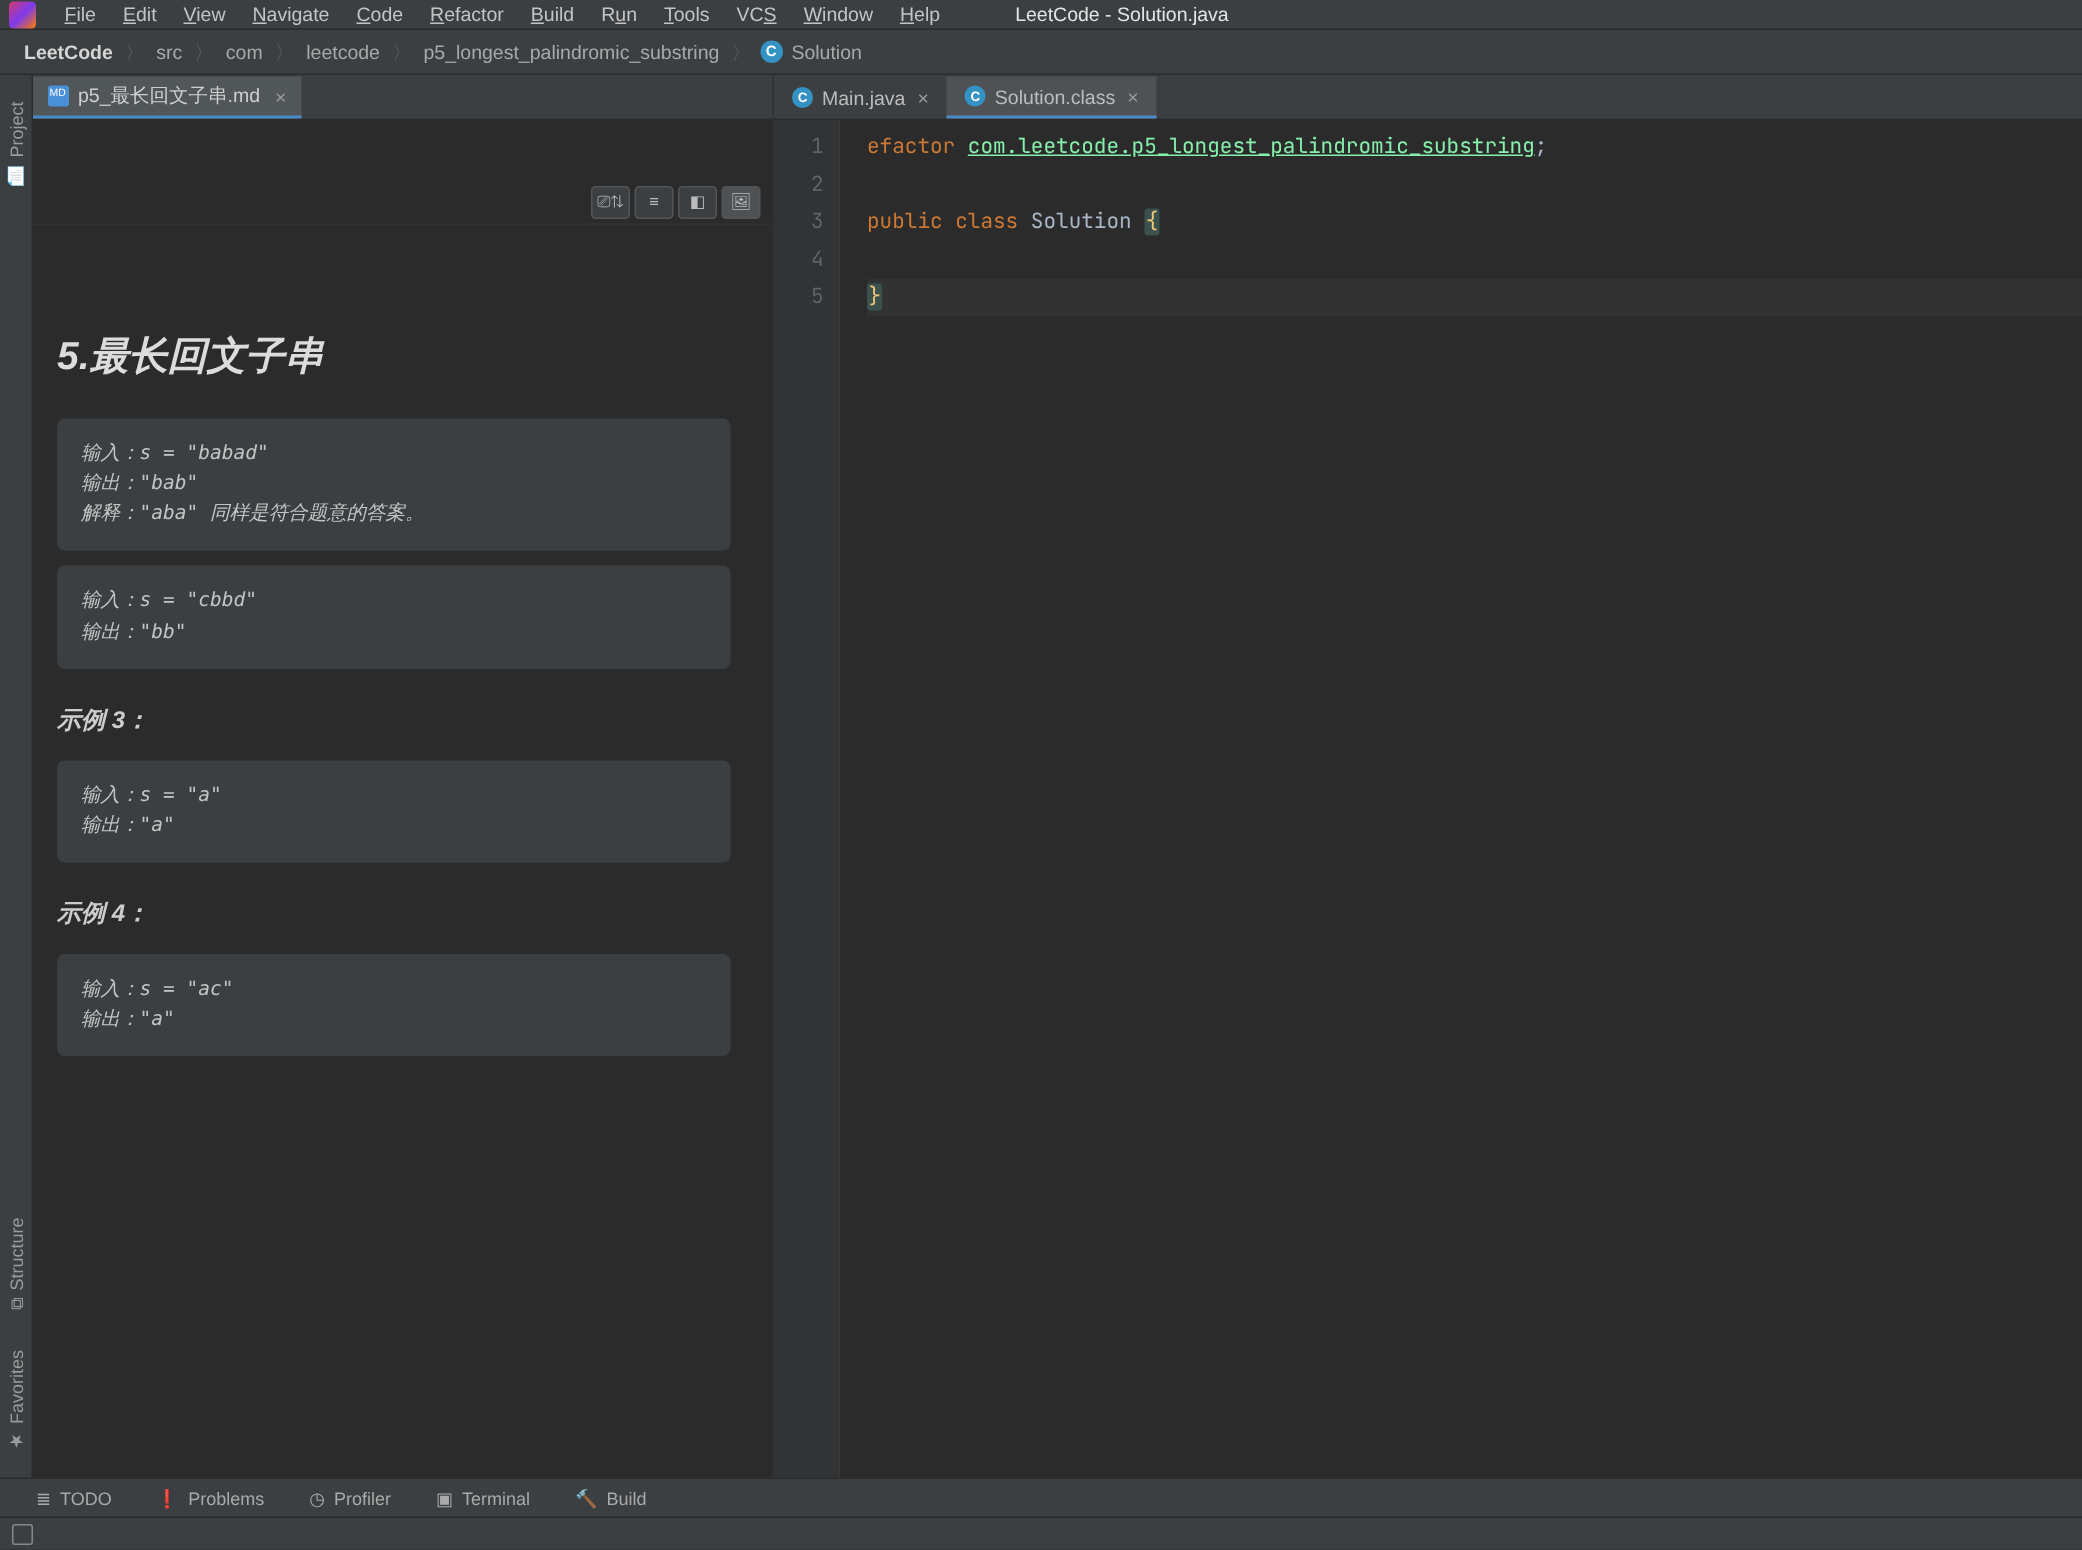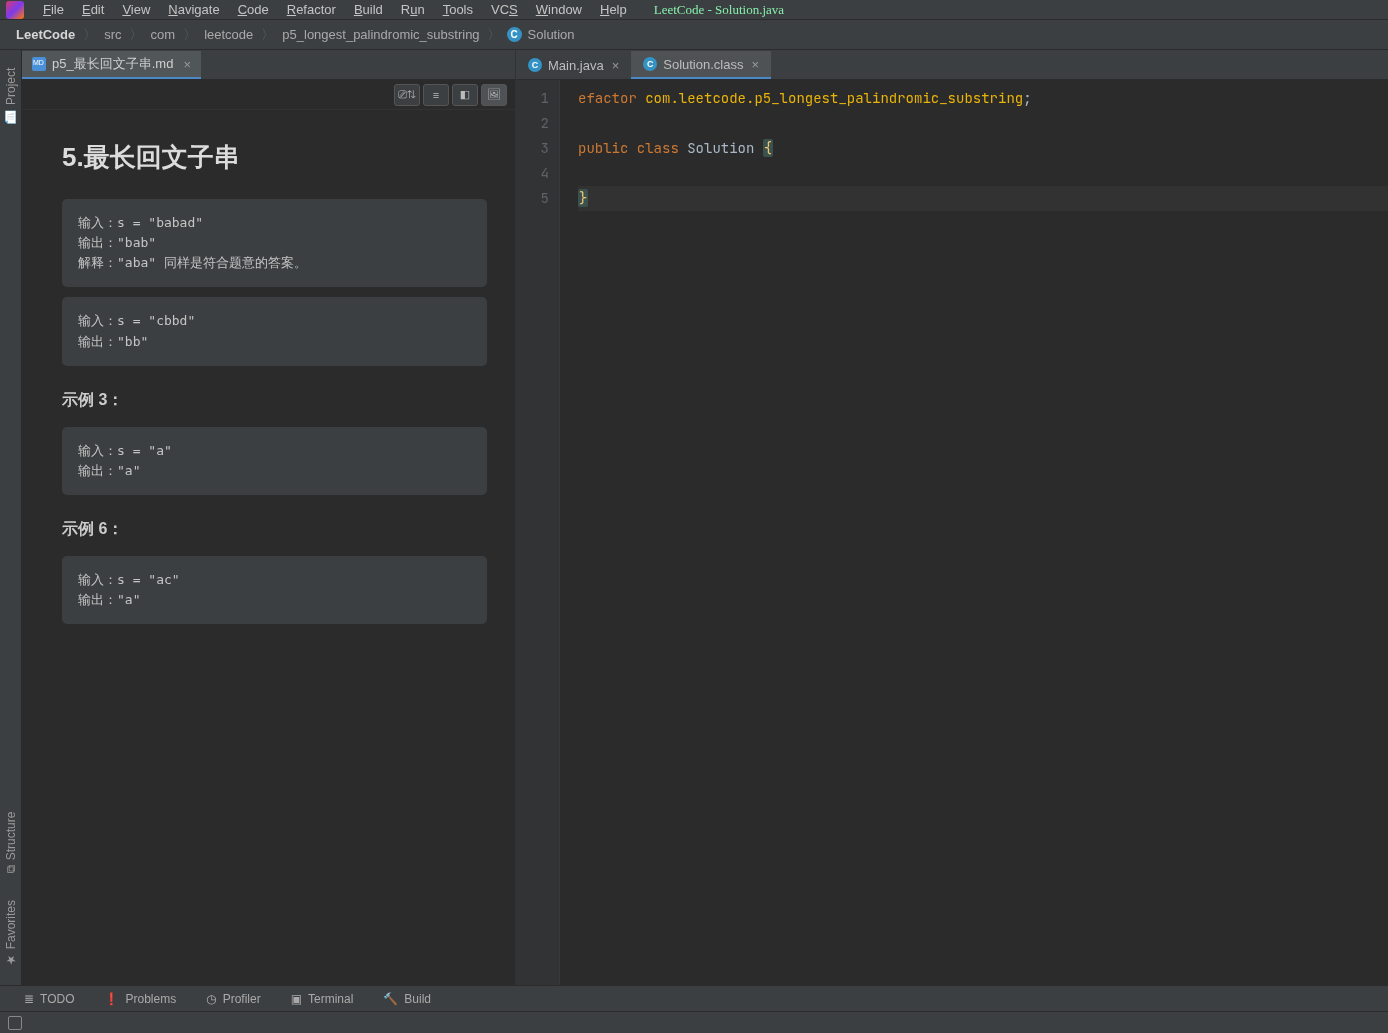--- a/index.html
+++ b/index.html
@@ -28,23 +28,22 @@
   border-radius: 3px;
   margin-right: 10px;
 }
 .menubar .menu-item {
   padding: 4px 9px;
   color: #c4c4c4;
   cursor: pointer;
 }
 .menubar .menu-item u { text-decoration: underline; }
 .menubar .title {
-  margin-left: 18px;
-  color: #86efac;
-  font-family: Liberation Serif, serif;
+  margin-left: 41px;
+  color: #e5e5e5;
 }
 .navbar {
   height: 30px;
   background: #3c3f41;
   display: flex;
   align-items: center;
   padding: 0 14px;
   border-bottom: 1px solid #2b2b2b;
   font-size: 13px;
 }
@@ -82,20 +81,21 @@
   gap: 4px;
 }
 .left-rail .spacer { flex: 1; }
 .left-rail .rail-bottom { margin-bottom: 10px; }
 .panel-md {
   width: 494px;
   background: #2b2b2b;
   border-right: 1px solid #323232;
   display: flex;
   flex-direction: column;
+  gap: 40px;
 }
 .md-tabbar {
   height: 30px;
   background: #3c3f41;
   display: flex;
   align-items: flex-end;
   border-bottom: 1px solid #2b2b2b;
 }
 .md-tab {
   height: 28px;
@@ -132,23 +132,24 @@
   border: 1px solid #555;
   border-radius: 3px;
   display: flex; align-items: center; justify-content: center;
   color: #bbb; font-size: 11px;
   cursor: pointer;
 }
 .md-toolbar .tbtn.active { background: #4e5254; }
 .md-content {
   flex: 1;
   overflow-y: auto;
-  padding: 30px 28px 40px 40px;
+  padding: 30px 28px 40px 16px;
   color: #c4c4c4;
   position: relative;
+  font-style: italic;
 }
 .md-content::-webkit-scrollbar { width: 10px; }
 .md-content::-webkit-scrollbar-thumb { background: #4e5254; border-radius: 5px; }
 .md-content h1 {
   color: #dcdcdc;
   font-size: 26px;
   font-weight: 700;
   margin-bottom: 24px;
 }
 .md-content p {
@@ -229,21 +230,21 @@
   border-right: 1px solid #3a3a3a;
 }
 .codebody {
   flex: 1;
   padding: 6px 0 0 18px;
   position: relative;
 }
 .codeline { height: 25px; white-space: pre; }
 .codeline.hl { background: #323232; }
 .kw { color: #cc7832; }
-.ident { color: #eab308; }
+.ident { color: #86efac; text-decoration: underline; }
 .cls { color: #a9b7c6; }
 .punc { color: #a9b7c6; }
 .brace-hl { background: #3b514d; color: #f0c674; border-radius: 2px; padding: 0 1px; }
 .bottombar {
   height: 26px;
   background: #3c3f41;
   border-top: 1px solid #2b2b2b;
   display: flex;
   align-items: center;
   padding: 0 10px;
@@ -341,21 +342,21 @@
     <div class="md-content">
       <h1>5.最长回文子串</h1>
       <pre>输入：s = "babad"
 输出："bab"
 解释："aba" 同样是符合题意的答案。</pre>
       <pre>输入：s = "cbbd"
 输出："bb"</pre>
       <h3>示例 3：</h3>
       <pre>输入：s = "a"
 输出："a"</pre>
-      <h3>示例 6：</h3>
+      <h3>示例 4：</h3>
       <pre>输入：s = "ac"
 输出："a"</pre>
     </div>
   </div>
 
   <div class="panel-code">
     <div class="code-tabbar">
       <div class="code-tab">
         <span class="cicon2">C</span>
         <span>Main.java</span>

